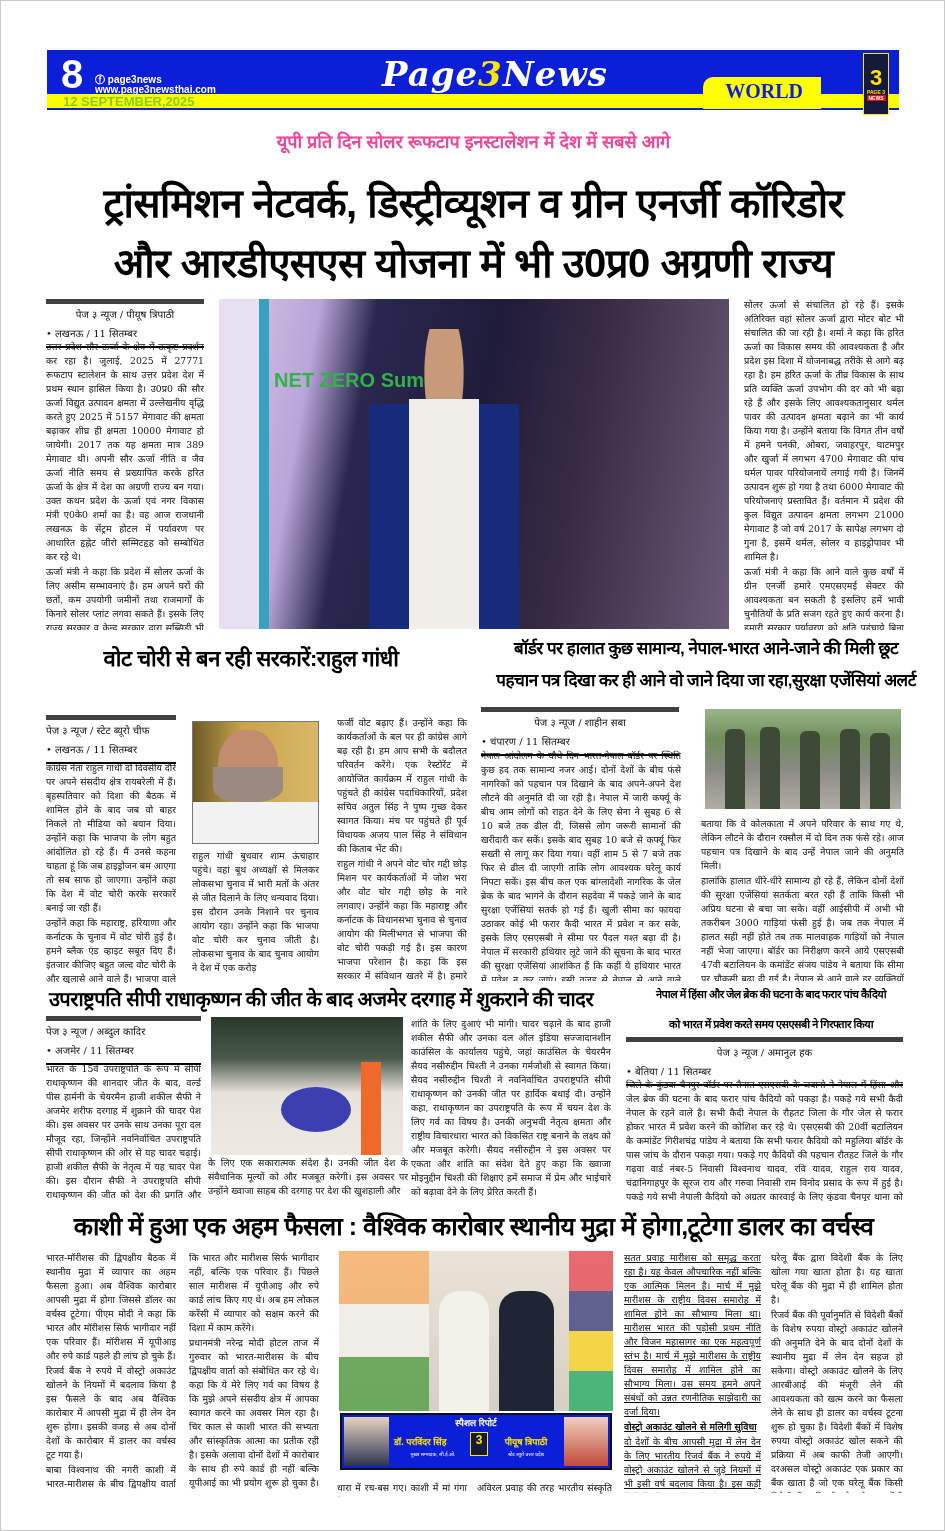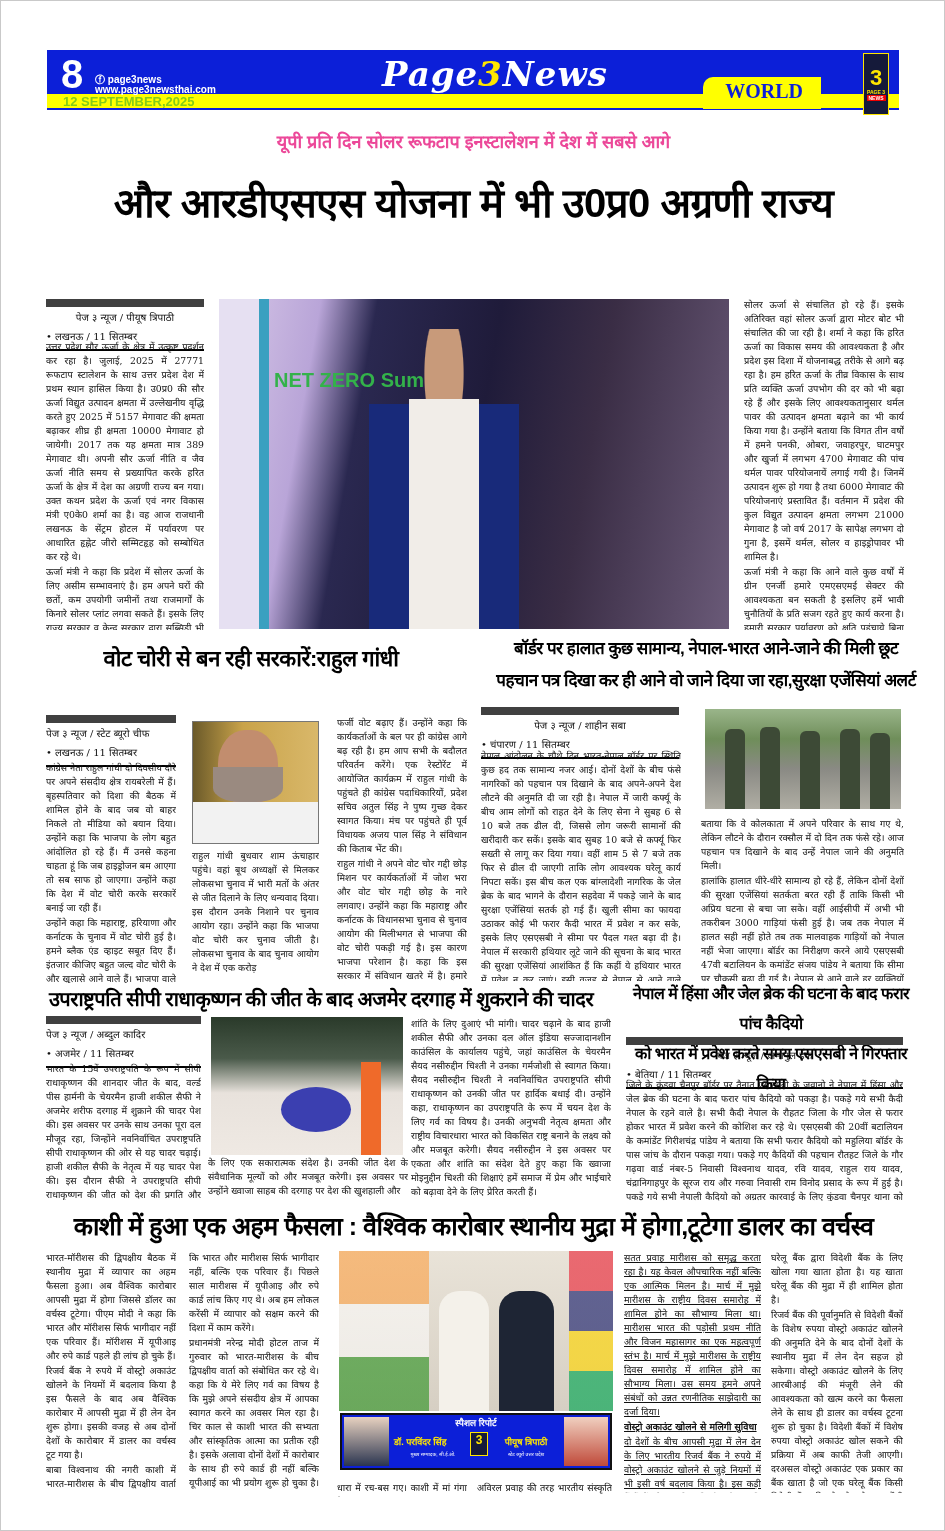--- a/index.html
+++ b/index.html
@@ -16,21 +16,21 @@
 .mh-logo .three{color:#ffe600}
 .mh-section{position:absolute;right:96px;top:30px;font:bold 20px "Liberation Serif",serif;color:#0c1fd8}
 .mh-badge{position:absolute;right:10px;top:3px;width:24px;height:62px;background:#151a3a;border:1px solid #ffe600;display:flex;flex-direction:column;align-items:center;justify-content:center;width:26px}
 .mh-badge .b3{color:#ffe600;font:bold 22px "Liberation Sans",sans-serif;line-height:22px}
 .mh-badge .bp{color:#ffe600;font:bold 5px "Liberation Sans",sans-serif}
 .mh-badge .bn{color:#fff;background:#e00;font:bold 5px "Liberation Sans",sans-serif;padding:0 2px}
 .kicker{position:absolute;left:0;width:945px;top:128px;text-align:center;color:#ec4899;font:bold 18px "Liberation Sans",sans-serif}
 .mainhead{position:absolute;left:40px;width:865px;text-align:center;font:bold 40px "Liberation Sans",sans-serif;color:#000;line-height:60px;top:172px;letter-spacing:-0.5px}
 .col{position:absolute;font:9.3px/14px "DejaVu Serif",serif;text-align:justify;color:#111;overflow:hidden}
 .col p{margin-bottom:1px}
-.byline{position:absolute;border-top:8px solid #404040;font:10px "DejaVu Serif",serif}
+.byline{position:absolute;border-top:5px solid #404040;font:10px "DejaVu Serif",serif}
 .byline .bl1{text-align:center;padding:3px 0 3px}
 .byline .bl2{padding:2px 0 6px;border-bottom:2px solid #000}
 .photo{position:absolute;overflow:hidden}
 .h2{position:absolute;text-align:center;font:bold 22px "Liberation Sans",sans-serif;color:#000;letter-spacing:-0.5px}
 .h3{position:absolute;text-align:center;font:bold 17px "Liberation Sans",sans-serif;color:#000;line-height:32px;letter-spacing:-0.5px}
 .special{position:absolute;left:339px;top:1412px;width:272px;height:57px;background:#0c1fd8;border:2px solid #111}
 </style>
 </head>
 <body>
 
@@ -47,20 +47,21 @@
     <div class="mh-section">WORLD</div>
     <div class="mh-badge">
       <span class="b3">3</span>
       <span class="bp">PAGE 3</span>
       <span class="bn">NEWS</span>
     </div>
   </div>
 
   <div class="kicker">यूपी प्रति दिन सोलर रूफटाप इनस्टालेशन में देश में सबसे आगे</div>
   <div class="mainhead">
+    <div>ट्रांसमिशन नेटवर्क, डिस्ट्रीव्यूशन व ग्रीन एनर्जी कॉरिडोर</div>
     <div>और आरडीएसएस योजना में भी उ0प्र0 अग्रणी राज्य</div>
   </div>
 
   <div class="byline" style="left:45px;top:298px;width:158px;">
     <div class="bl1">पेज ३ न्यूज / पीयूष त्रिपाठी</div>
     <div class="bl2">• <span>लखनऊ /  11  सितम्बर</span></div>
   </div>
   <div class="col" style="left:45px;top:339px;width:158px;height:290px;">
     <p>उत्तर प्रदेश सौर ऊर्जा के क्षेत्र में उत्कृष्ट प्रदर्शन कर रहा है। जुलाई, 2025 में 27771 रूफटाप स्टालेशन के साथ उत्तर प्रदेश देश में प्रथम स्थान हासिल किया है। उ0प्र0 की सौर ऊर्जा विद्युत उत्पादन क्षमता में उल्लेखनीय वृद्धि करते हुए 2025 में 5157 मेगावाट की क्षमता बढ़ाकर शीघ्र ही क्षमता 10000 मेगावाट हो जायेगी। 2017 तक यह क्षमता मात्र 389 मेगावाट थी। अपनी सौर ऊर्जा नीति व जैव ऊर्जा नीति समय से प्रख्यापित करके हरित ऊर्जा के क्षेत्र में देश का अग्रणी राज्य बन गया। उक्त कथन प्रदेश के ऊर्जा एवं नगर विकास मंत्री ए0के0 शर्मा का है। वह आज राजधानी लखनऊ के सेंट्रम होटल में पर्यावरण पर आधारित हृह्नेट जीरो सम्मिटहृह को सम्बोधित कर रहे थे।</p>
     <p>ऊर्जा मंत्री ने कहा कि प्रदेश में सोलर ऊर्जा के लिए असीम सम्भावनाएं है। हम अपने घरों की छतों, कम उपयोगी जमीनों तथा राजमार्गों के किनारे सोलर प्लांट लगवा सकते हैं। इसके लिए राज्य सरकार व केन्द्र सरकार द्वारा सब्सिडी भी दी जा रही है तथा बैंकों द्वारा ऋण भी उपलब्ध कराया जा रहा है। सौर ऊर्जा अपनाकर हम न सिर्फ अपनी ऊर्जा जरूरतों को पूरा कर सकते हैं बल्कि आर्थिक लाभ भी अर्जित कर सकते हैं। उन्होंने कहा कि अयोध्या प्रदेश की पहली सोलर सिटी के रूप में विकसित की गयी है। यहां की स्ट्रीट लाइट सर्किट, हाउस</p>
@@ -136,21 +137,21 @@
     <div style="position:absolute;left:70px;top:70px;width:70px;height:45px;border-radius:50%;background:#3b3fb0"></div>
     <div style="position:absolute;left:150px;top:45px;width:20px;height:93px;background:#ef6a2a"></div>
   </div>
   <div class="col" style="left:207px;top:1155px;width:200px;height:44px;">
     <p>के लिए एक सकारात्मक संदेश है। उनकी जीत देश के संवैधानिक मूल्यों को और मजबूत करेगी। इस अवसर पर उन्होंने ख्वाजा साहब की दरगाह पर देश की खुशहाली और</p>
   </div>
   <div class="col" style="left:410px;top:1016px;width:200px;height:183px;">
     <p>शांति के लिए दुआएं भी मांगी। चादर चढ़ाने के बाद हाजी शकील सैफी और उनका दल ऑल इंडिया सज्जादानशीन काउंसिल के कार्यालय पहुंचे, जहां काउंसिल के चेयरमैन सैयद नसीरुद्दीन चिश्ती ने उनका गर्मजोशी से स्वागत किया। सैयद नसीरुद्दीन चिश्ती ने नवनिर्वाचित उपराष्ट्रपति सीपी राधाकृष्णन को उनकी जीत पर हार्दिक बधाई दी। उन्होंने कहा, राधाकृष्णन का उपराष्ट्रपति के रूप में चयन देश के लिए गर्व का विषय है। उनकी अनुभवी नेतृत्व क्षमता और राष्ट्रीय विचारधारा भारत को विकसित राष्ट्र बनाने के लक्ष्य को और मजबूत करेगी। सैयद नसीरुद्दीन ने इस अवसर पर एकता और शांति का संदेश देते हुए कहा कि ख्वाजा मोइनुद्दीन चिश्ती की शिक्षाएं हमें समाज में प्रेम और भाईचारे को बढ़ावा देने के लिए प्रेरित करती हैं।</p>
   </div>
 
-  <div class="h3" style="left:620px;top:978px;width:300px;font-size:16px;line-height:30px;">
+  <div class="h3" style="left:620px;top:978px;width:300px;font-size:11px;line-height:30px;">
     <div>नेपाल में हिंसा और जेल ब्रेक की घटना के बाद फरार पांच कैदियो</div>
     <div>को भारत में प्रवेश करते समय एसएसबी ने गिरफ्तार किया</div>
   </div>
   <div class="byline" style="left:625px;top:1036px;width:277px;">
     <div class="bl1">पेज ३ न्यूज / अमानुल हक</div>
     <div class="bl2">• <span>बेतिया  /  11  सितम्बर</span></div>
   </div>
   <div class="col" style="left:625px;top:1077px;width:277px;height:123px;">
     <p>जिले के  कुंडवा चैनपुर बॉर्डर पर तैनात एसएसबी के जवानो ने नेपाल में हिंसा और जेल ब्रेक की घटना के बाद फरार पांच कैदियो को पकड़ा है। पकड़े गये सभी कैदी नेपाल के रहने वाले है। सभी कैदी नेपाल के रौहतट जिला के गौर जेल से फरार होकर भारत में प्रवेश करने की कोशिश कर रहे थे। एसएसबी की 20वीं बटालियन के कमांडेंट गिरीशचंद्र पांडेय ने बताया कि सभी फरार कैदियो को महुलिया बॉर्डर के पास जांच के दौरान पकड़ा गया। पकड़े गए कैदियों की पहचान रौतहट जिले के गौर गढ़वा वार्ड नंबर-5 निवासी विश्वनाथ यादव, रवि यादव, राहुल राय यादव, चंद्रानिगाहपुर के सूरज राय और गरुवा निवासी राम विनोद प्रसाद के रूप में हुई है। पकड़े गये सभी नेपाली कैदियो को अग्रतर कारवाई के लिए कुंडवा चैनपुर थाना को सौंप दिया गया है।</p>
   </div>

